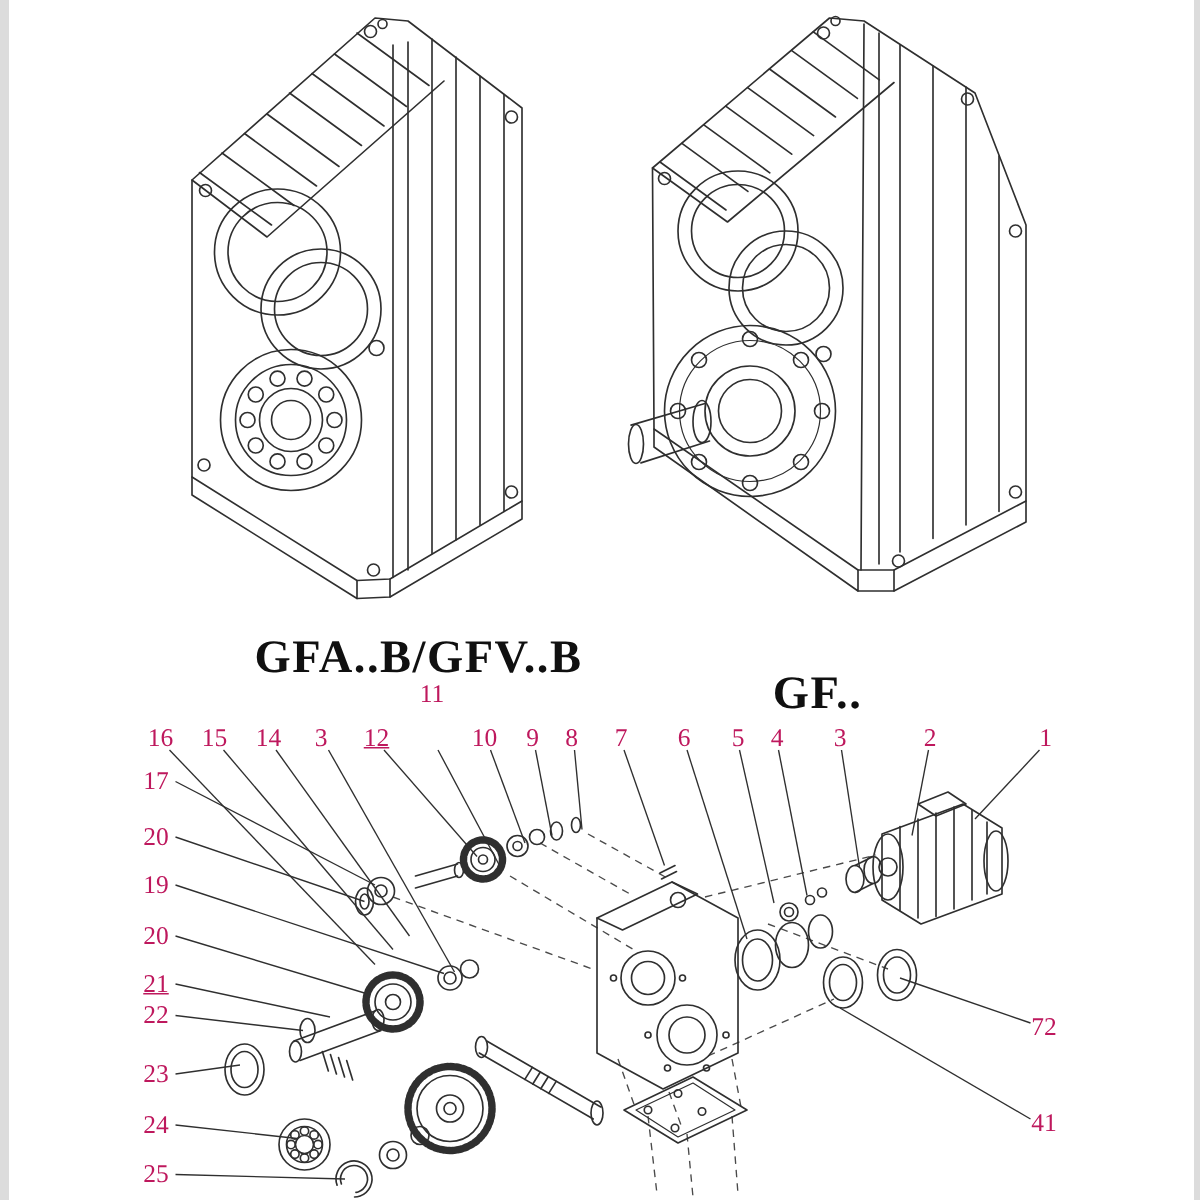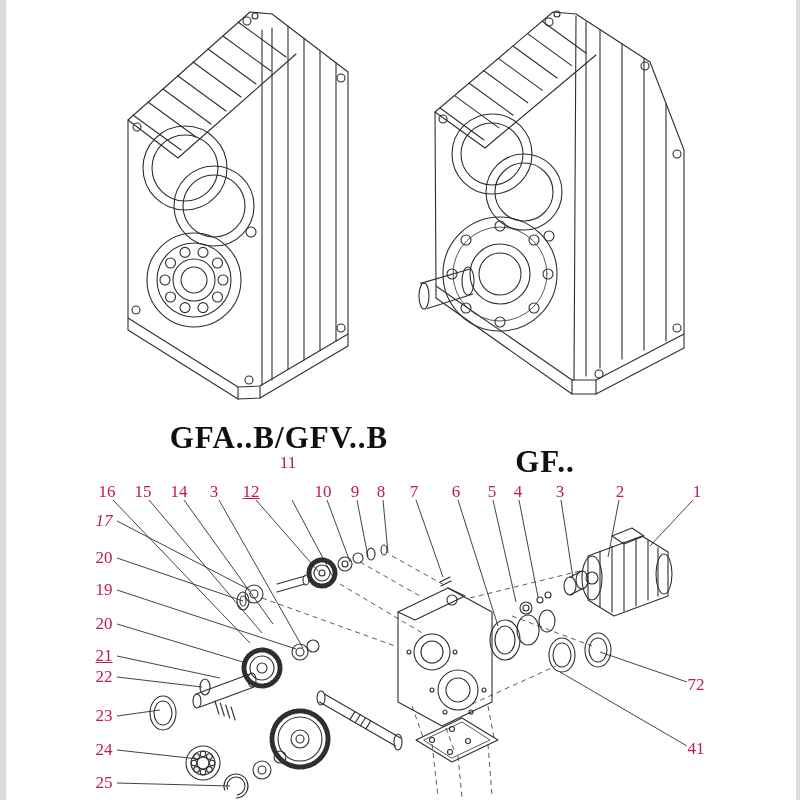--- a/index.html
+++ b/index.html
@@ -319,21 +319,21 @@
   <span class="num" style="left:355px;top:492px;">9</span>
   <span class="num" style="left:381px;top:492px;">8</span>
   <span class="num" style="left:414px;top:492px;">7</span>
   <span class="num" style="left:456px;top:492px;">6</span>
   <span class="num" style="left:492px;top:492px;">5</span>
   <span class="num" style="left:518px;top:492px;">4</span>
   <span class="num" style="left:560px;top:492px;">3</span>
   <span class="num" style="left:620px;top:492px;">2</span>
   <span class="num" style="left:697px;top:492px;">1</span>
 
-  <span class="num" style="left:104px;top:521px;font-style:italic;">17</span>
+  <span class="num" style="left:104px;top:521px;">17</span>
   <span class="num" style="left:104px;top:558px;">20</span>
   <span class="num" style="left:104px;top:590px;">19</span>
   <span class="num" style="left:104px;top:624px;">20</span>
   <span class="num" style="left:104px;top:656px;text-decoration:underline;">21</span>
   <span class="num" style="left:104px;top:677px;">22</span>
   <span class="num" style="left:104px;top:716px;">23</span>
   <span class="num" style="left:104px;top:750px;text-align:right;">24</span>
   <span class="num" style="left:104px;top:783px;">25</span>
 
   <span class="num" style="left:696px;top:685px;">72</span>

